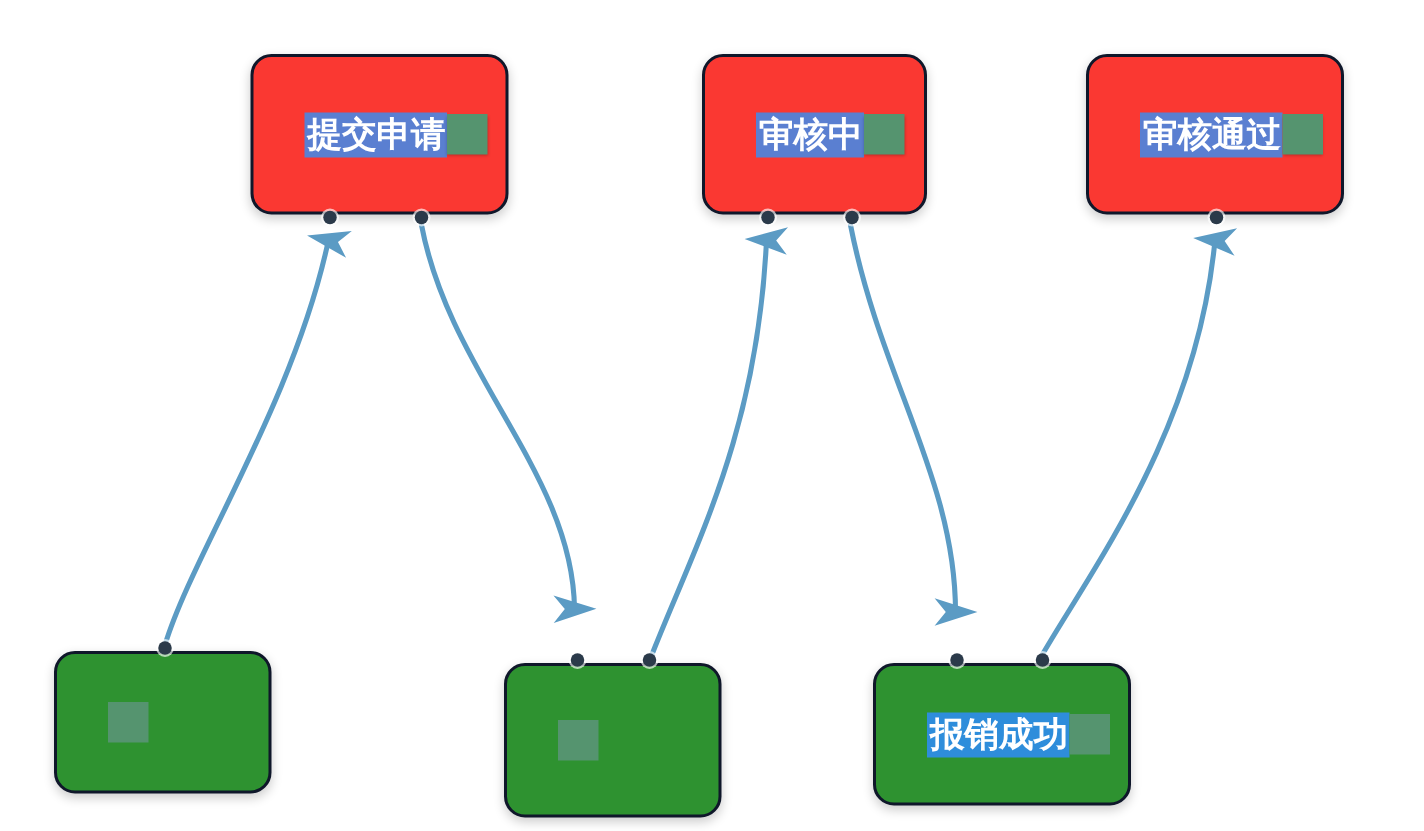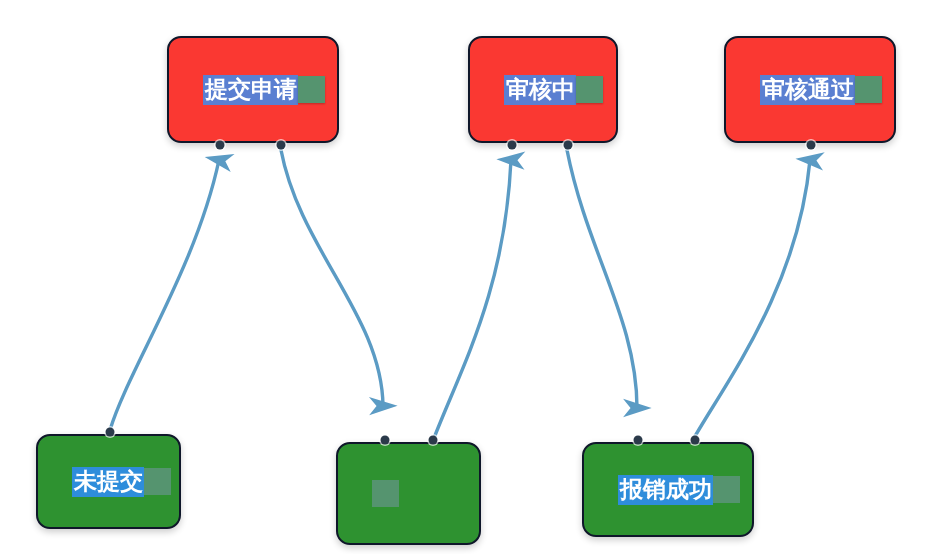--- a/index.html
+++ b/index.html
@@ -95,21 +95,20 @@
         </div>
       </div>
       <div class="node red" style="left: 724px; top: 36px; width: 172px; height: 107px;">
         <div class="label-wrap">
           <span class="label-text">审核通过</span>
           <span class="sq"></span>
         </div>
       </div>
       <div class="node green" style="left: 36px; top: 434px; width: 145px; height: 95px;">
         <div class="label-wrap">
-          <span class="label-text">未提交</span>
           <span class="sq"></span>
         </div>
       </div>
       <div class="node green" style="left: 336px; top: 442px; width: 145px; height: 103px;">
         <div class="label-wrap">
           <span class="sq"></span>
         </div>
       </div>
       <div class="node green" style="left: 582px; top: 442px; width: 172px; height: 95px;">
         <div class="label-wrap">

